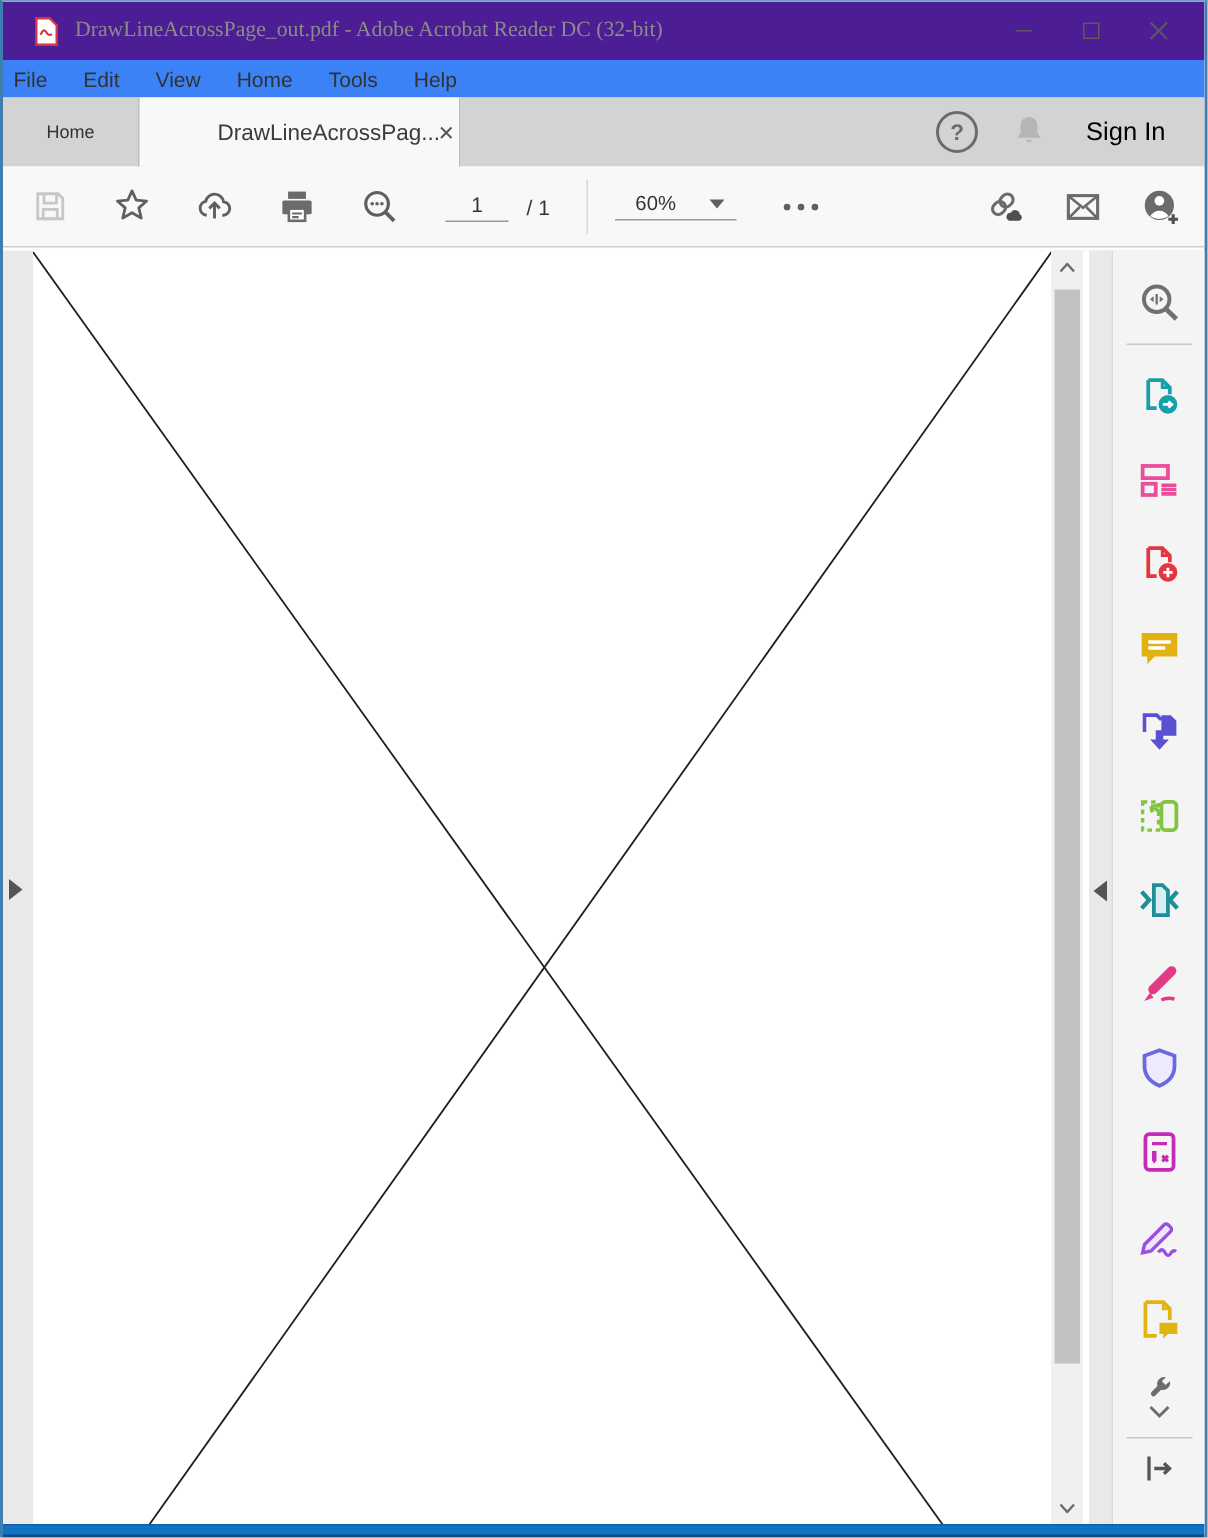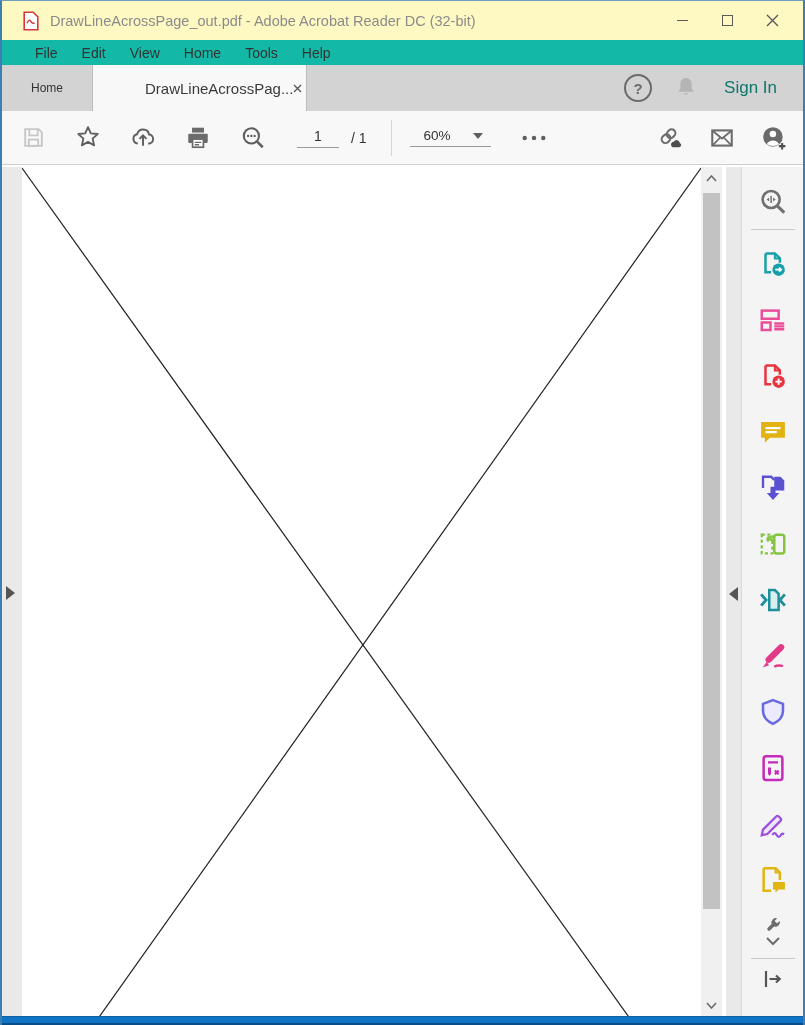--- a/index.html
+++ b/index.html
@@ -3,44 +3,44 @@
 <meta charset="utf-8">
 <style>
   * { box-sizing: border-box; margin: 0; padding: 0; }
   body { margin: 0; background: #fff; font-family: "Liberation Sans", sans-serif; }
   .window {
     position: relative; width: 805px; height: 1025px; overflow: hidden;
     background: #ffffff;
     border-left: 2px solid #3d7fb2; border-right: 2px solid #3d7fb2; border-top: 1px solid #6f9cbf;
   }
   
-  .titlebar { position: relative; height: 39px; background: #fef9c3; display: flex; align-items: center; }
+  .titlebar { position: relative; height: 39px; background: #4c1d95; display: flex; align-items: center; font-family: Liberation Serif, serif; }
   .titlebar .appicon { margin-left: 20px; width: 18px; height: 20px; flex: 0 0 auto; }
   .titlebar .title { margin-left: 10px; font-size: 14.5px; color: #8b8b8b; white-space: nowrap; }
   .wincontrols { position: absolute; right: 8px; top: 0; height: 39px; display: flex; align-items: center; }
   .winbtn { width: 45px; height: 39px; display: flex; align-items: center; justify-content: center; }
   .min-glyph { width: 11px; height: 0; border-top: 1.4px solid #5a5a5a; }
   .max-glyph { width: 11px; height: 11px; border: 1.4px solid #5a5a5a; }
   
-  .menubar { height: 25px; background: #14b8a6; display: flex; align-items: center; padding-left: 28px; }
+  .menubar { height: 25px; background: #3b82f6; display: flex; align-items: center; padding-left: 2px; }
   .menu-item { font-size: 14px; color: #323232; margin-right: 14px; padding: 2px 5px; }
   
   .tabbar { height: 46px; background: #d3d3d3; display: flex; align-items: stretch; }
   .tab { display: flex; align-items: center; justify-content: center; font-size: 12px; color: #333; }
   .tab-home { width: 90px; }
   .tab-tools { width: 95px; }
   .tab-doc { width: 215px; background: #f8f8f8; border-left: 1px solid #bdbdbd; border-right: 1px solid #bdbdbd;
              justify-content: flex-start; padding-left: 52px; font-size: 15px; color: #3b3b3b; }
   .tab-doc .closex { margin-left: auto; margin-right: 12px; display: flex; }
   .tabbar-right { margin-left: auto; display: flex; align-items: center; padding-right: 26px; }
   .help-badge { width: 28px; height: 28px; border: 2px solid #6b6b6b; border-radius: 50%;
                 display: flex; align-items: center; justify-content: center;
                 font-size: 15px; font-weight: bold; color: #6b6b6b; }
   .bell { margin-left: 22px; }
-  .signin { margin-left: 26px; font-size: 17px; color: #0f766e; }
+  .signin { margin-left: 26px; font-size: 17px; color: #000000; }
   
   .toolbar { height: 54px; background: #f8f8f8; border-bottom: 1px solid #cfcfcf;
              display: flex; align-items: center; padding-left: 18px; }
   .tb-btn { width: 26px; height: 26px; margin-right: 29px; display: flex; align-items: center; justify-content: center; flex: 0 0 auto; }
   .page-input { width: 42px; text-align: center; font-size: 14px; color: #333;
                 border-bottom: 1px solid #9a9a9a; padding-bottom: 3px; margin-left: 2px; }
   .page-total { font-size: 14px; color: #333; margin-left: 12px; }
   .tb-divider { width: 1px; height: 36px; background: #d6d6d6; margin-left: 24px; }
   .zoom-ctl { display: flex; align-items: center; border-bottom: 1px solid #9a9a9a;
               padding: 0 8px 3px 14px; margin-left: 18px; text-align: center; }

